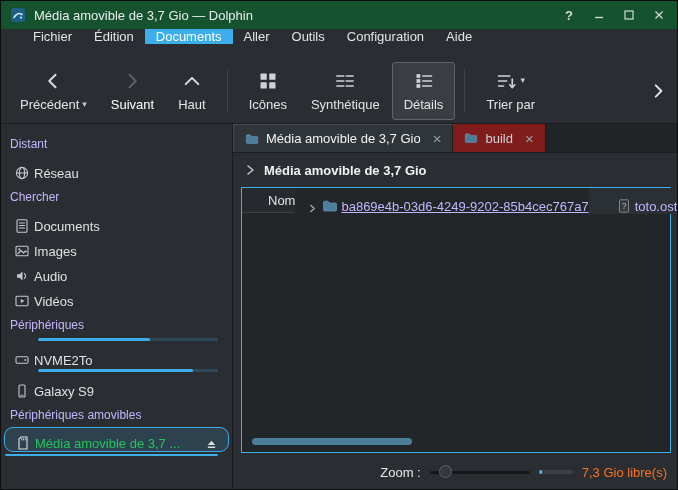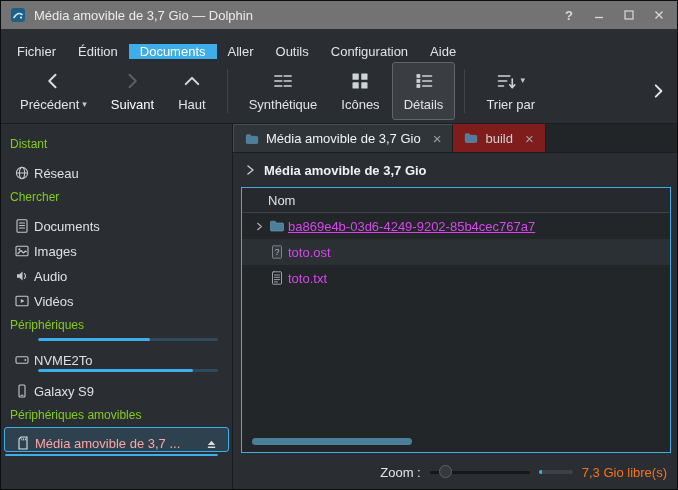--- a/index.html
+++ b/index.html
@@ -2,67 +2,67 @@
 <html><head>
 <meta charset="utf-8">
 <style>
   *{box-sizing:border-box;margin:0;padding:0}
   html,body{background:#151719}
   body{font-family:"Liberation Sans","DejaVu Sans",sans-serif;font-size:13px;color:#e3e7e9}
   svg{display:block}
   .window{width:678px;height:490px;background:#2a2e32;border:1px solid #0b0d0e;display:flex;flex-direction:column;overflow:hidden}
 
   
-  .titlebar{height:28px;background:#737373;display:flex;align-items:center;padding:0 9px;gap:8px;flex:0 0 auto}
+  .titlebar{height:28px;background:#14532d;display:flex;align-items:center;padding:0 9px;gap:8px;flex:0 0 auto}
   .titlebar .title{color:#e9eced;white-space:nowrap}
   .win-btns{margin-left:auto;display:flex;align-items:center;gap:12px}
   .win-btn{width:18px;height:18px;display:flex;align-items:center;justify-content:center;color:#d6dadd;cursor:default}
   .help-glyph{font-size:13px;font-weight:bold;color:#d6dadd}
 
   
-  .menubar{height:30px;display:flex;align-items:flex-end;padding:0 5px;flex:0 0 auto}
+  .menubar{height:30px;display:flex;align-items:flex-start;padding:0 21px;flex:0 0 auto}
   .menu-item{display:flex;align-items:center;padding:0 11px;color:#e0e4e6;cursor:default}
   .menu-item.active{background:#3daee9;color:#ffffff}
 
   
   .toolbar{height:65px;display:flex;align-items:center;padding:0 7px;border-bottom:1px solid #1b1e21;flex:0 0 auto}
   .tool-btn{display:flex;flex-direction:column;align-items:center;justify-content:center;gap:6px;padding:4px 11px;height:58px;border:1px solid transparent;border-radius:3px;color:#e0e4e6;background:transparent}
   .tool-btn.pressed{background:rgba(255,255,255,0.08);border-color:#5f666b}
   .tool-btn.disabled{color:#ffffff}
   .tool-label{font-size:13px;display:flex;align-items:center;gap:3px;white-space:nowrap}
   .caret{font-size:9px;color:#c2c8cc;line-height:1}
   .icon-row{display:flex;align-items:center;gap:4px}
   .tool-sep{width:1px;height:44px;background:#3e4448;margin:0 9px;flex:0 0 auto}
   .tool-overflow{margin-left:auto;display:flex;align-items:center;justify-content:center;width:24px;height:44px}
 
   
   .main{flex:1;display:flex;min-height:0}
   .sidebar{width:232px;flex:0 0 auto;border-right:1px solid #191c1e;padding-top:4px;overflow:hidden}
-  .side-header{color:#84cc16;font-size:12px;padding:9px 9px 5px 9px;white-space:nowrap}
+  .side-header{color:#c4b5fd;font-size:12px;padding:9px 9px 5px 9px;white-space:nowrap}
   .side-item{display:flex;align-items:flex-end;gap:4px;height:25px;padding:0 10px 0 13px;color:#dde1e4;white-space:nowrap;overflow:hidden}
   .side-item .label{overflow:hidden;text-overflow:ellipsis}
   .usage{height:3px;border-radius:2px;background:rgba(61,174,233,0.22);margin:1px 14px 2px 37px;overflow:hidden}
   .usage .fill{height:100%;background:#3daee9;border-radius:2px}
-  .side-item.selected{border:1px solid #3daee9;border-radius:3px;background:rgba(61,174,233,0.16);margin:0 3px;padding-left:10px;color:#fca5a5}
+  .side-item.selected{border:1px solid #3daee9;border-radius:9px;background:rgba(61,174,233,0.16);margin:0 3px;padding-left:10px;color:#22c55e}
   .usage.removable{margin:2px 14px 0 4px;height:2px}
   .eject{margin-left:auto;display:flex;align-items:center}
 
   
   .content{flex:1;display:flex;flex-direction:column;min-width:0}
   .tabbar{height:29px;display:flex;align-items:stretch;background:#212528;border-bottom:1px solid #1b1e21;flex:0 0 auto}
   .tab{display:flex;align-items:center;gap:7px;padding:0 11px;color:#ccd1d5;background:#7f1d1d;border-right:1px solid #1b1e21;white-space:nowrap}
   .tab.active{background:#30353a;color:#f1f3f4;border-top:1px solid #474e53;border-left:1px solid #474e53}
   .tab-close{color:#9aa1a6;font-size:15px;margin-left:5px;line-height:1}
 
   .breadcrumb{height:34px;display:flex;align-items:center;padding:0 10px;gap:7px;flex:0 0 auto}
   .breadcrumb .crumb{font-weight:bold;color:#eff1f3;white-space:nowrap}
 
-  .fileview{flex:1;margin:0 6px 2px 8px;border:1px solid #3daee9;background:#222629;display:flex;flex-direction:column;min-height:0;position:relative}
+  .fileview{flex:1;margin:0 6px 2px 8px;border:1px solid #3daee9;background:#222629;display:flex;min-height:0;position:relative}
   .fv-header{height:25px;display:flex;align-items:center;padding-left:26px;border-bottom:1px solid #3b4144;background:#262a2e;color:#dfe3e5;flex:0 0 auto}
-  .fv-row{height:26px;display:flex;align-items:center;gap:3px;padding-left:11px;color:#d946ef;white-space:nowrap}
+  .fv-row{height:26px;display:flex;align-items:flex-end;gap:3px;padding-left:11px;color:#c4b5fd;white-space:nowrap}
   .fv-row.hoverbg{background:#2b3034}
   .fv-row .spacer{width:13px;flex:0 0 auto}
   .fv-row .expander{width:13px;display:flex;align-items:center;justify-content:center;flex:0 0 auto}
   .name.underline{text-decoration:underline}
   .hscroll{position:absolute;left:10px;bottom:7px;width:160px;height:7px;border-radius:4px;background:#4b7e9b}
 
   .statusbar{height:34px;display:flex;align-items:center;padding:0 10px 0 9px;gap:9px;flex:0 0 auto}
   .status-summary{color:#dde1e4;white-space:nowrap}
   .zoom-label{margin-left:auto;white-space:nowrap}
   .slider{position:relative;width:100px;height:18px;flex:0 0 auto}
@@ -148,41 +148,41 @@
       <span>
           <svg width="20" height="20" viewBox="0 0 16 16">
             <path d="M3 10.5 L8 5.5 L13 10.5" stroke="#d8dcdf" stroke-width="1.6" fill="none" stroke-linecap="round" stroke-linejoin="round"></path>
           </svg>
         </span>
       <span class="tool-label">Haut</span>
     </div>
     <div class="tool-sep"></div>
     <div class="tool-btn">
       <span>
+          <svg width="20" height="20" viewBox="0 0 16 16" fill="#ced3d7">
+            <rect x="2" y="2" width="5" height="5" rx="0.5"></rect>
+            <rect x="9" y="2" width="5" height="5" rx="0.5"></rect>
+            <rect x="2" y="9" width="5" height="5" rx="0.5"></rect>
+            <rect x="9" y="9" width="5" height="5" rx="0.5"></rect>
+          </svg>
+        </span>
+      <span class="tool-label">Icônes</span>
+    </div>
+    <div class="tool-btn">
+      <span>
           <svg width="20" height="20" viewBox="0 0 16 16" stroke="#ced3d7" stroke-width="1.3" stroke-linecap="round">
             <line x1="1.5" y1="4" x2="7" y2="4"></line>
             <line x1="9" y1="4" x2="14.5" y2="4"></line>
             <line x1="1.5" y1="8" x2="7" y2="8"></line>
             <line x1="9" y1="8" x2="14.5" y2="8"></line>
             <line x1="1.5" y1="12" x2="7" y2="12"></line>
             <line x1="9" y1="12" x2="14.5" y2="12"></line>
           </svg>
         </span>
       <span class="tool-label">Synthétique</span>
-    </div>
-    <div class="tool-btn">
-      <span>
-          <svg width="20" height="20" viewBox="0 0 16 16" fill="#ced3d7">
-            <rect x="2" y="2" width="5" height="5" rx="0.5"></rect>
-            <rect x="9" y="2" width="5" height="5" rx="0.5"></rect>
-            <rect x="2" y="9" width="5" height="5" rx="0.5"></rect>
-            <rect x="9" y="9" width="5" height="5" rx="0.5"></rect>
-          </svg>
-        </span>
-      <span class="tool-label">Icônes</span>
     </div>
     <div class="tool-btn pressed">
       <span>
           <svg width="20" height="20" viewBox="0 0 16 16">
             <g fill="#ced3d7">
               <rect x="2" y="2.5" width="3" height="3"></rect>
               <rect x="2" y="6.5" width="3" height="3"></rect>
               <rect x="2" y="10.5" width="3" height="3"></rect>
             </g>
             <g stroke="#ced3d7" stroke-width="1.3" stroke-linecap="round">

